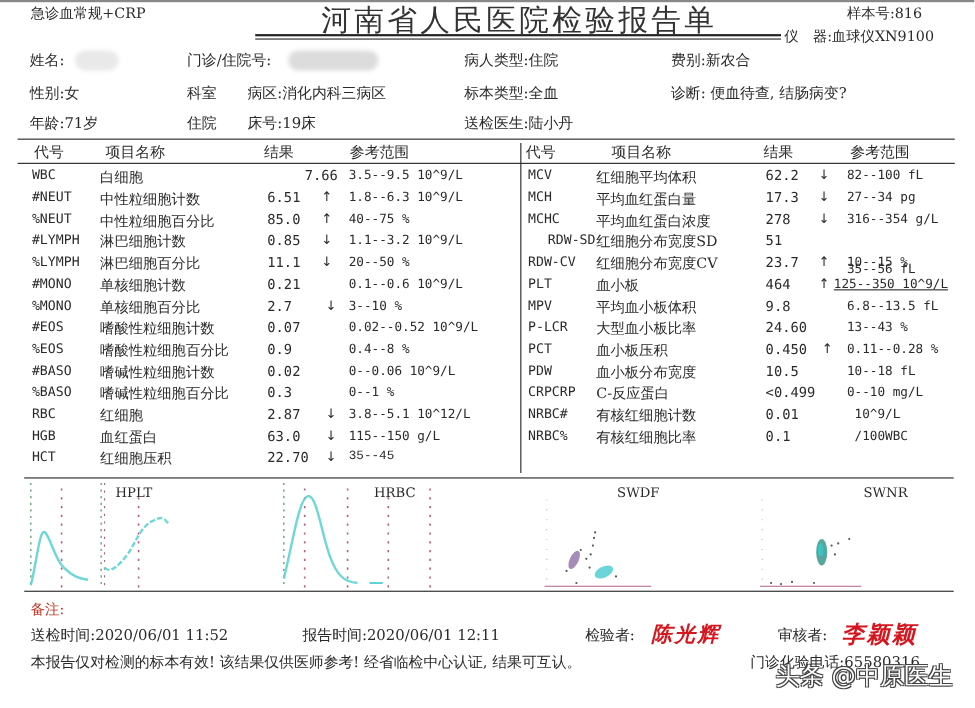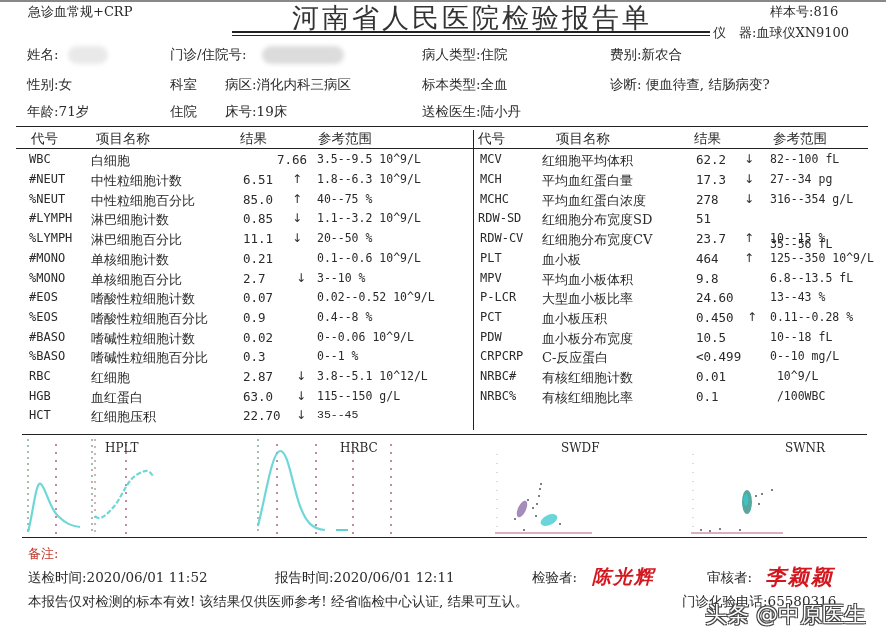--- a/index.html
+++ b/index.html
@@ -194,39 +194,39 @@
     <span class="ref" style="left:296px;">27--34 pg</span>
   </div>
   <div class="row" style="left:474px; top:192px; width:400px;">
     <span class="code" style="left:6px;">MCHC</span>
     <span style="left:68px;">平均血红蛋白浓度</span>
     <span class="val" style="left:222px;">278</span>
     <span class="flag" style="left:270px;">↓</span>
     <span class="ref" style="left:296px;">316--354 g/L</span>
   </div>
   <div class="row" style="left:474px; top:211px; width:400px;">
-    <span class="code" style="left:4px;">RDW-SD</span>
+    <span class="code" style="left:24px;">RDW-SD</span>
     <span style="left:68px;">红细胞分布宽度SD</span>
     <span class="val" style="left:222px;">51</span>
     <span class="flag" style="left:270px;"></span>
     <span class="ref" style="left:296px;margin-top:26px;">35--56 fL</span>
   </div>
   <div class="row" style="left:474px; top:231px; width:400px;">
     <span class="code" style="left:6px;">RDW-CV</span>
     <span style="left:68px;">红细胞分布宽度CV</span>
     <span class="val" style="left:222px;">23.7</span>
     <span class="flag" style="left:270px;">↑</span>
     <span class="ref" style="left:296px;">10--15 %</span>
   </div>
   <div class="row" style="left:474px; top:251px; width:400px;">
     <span class="code" style="left:6px;">PLT</span>
     <span style="left:68px;">血小板</span>
     <span class="val" style="left:222px;">464</span>
     <span class="flag" style="left:270px;">↑</span>
-    <span class="ref" style="left:296px;">125--350 10^9/L</span>
+    <span class="ref" style="left:284px;text-decoration:underline;">125--350 10^9/L</span>
   </div>
   <div class="row" style="left:474px; top:271px; width:400px;">
     <span class="code" style="left:6px;">MPV</span>
     <span style="left:68px;">平均血小板体积</span>
     <span class="val" style="left:222px;">9.8</span>
     <span class="flag" style="left:270px;"></span>
     <span class="ref" style="left:296px;">6.8--13.5 fL</span>
   </div>
   <div class="row" style="left:474px; top:290px; width:400px;">
     <span class="code" style="left:6px;">P-LCR</span>

